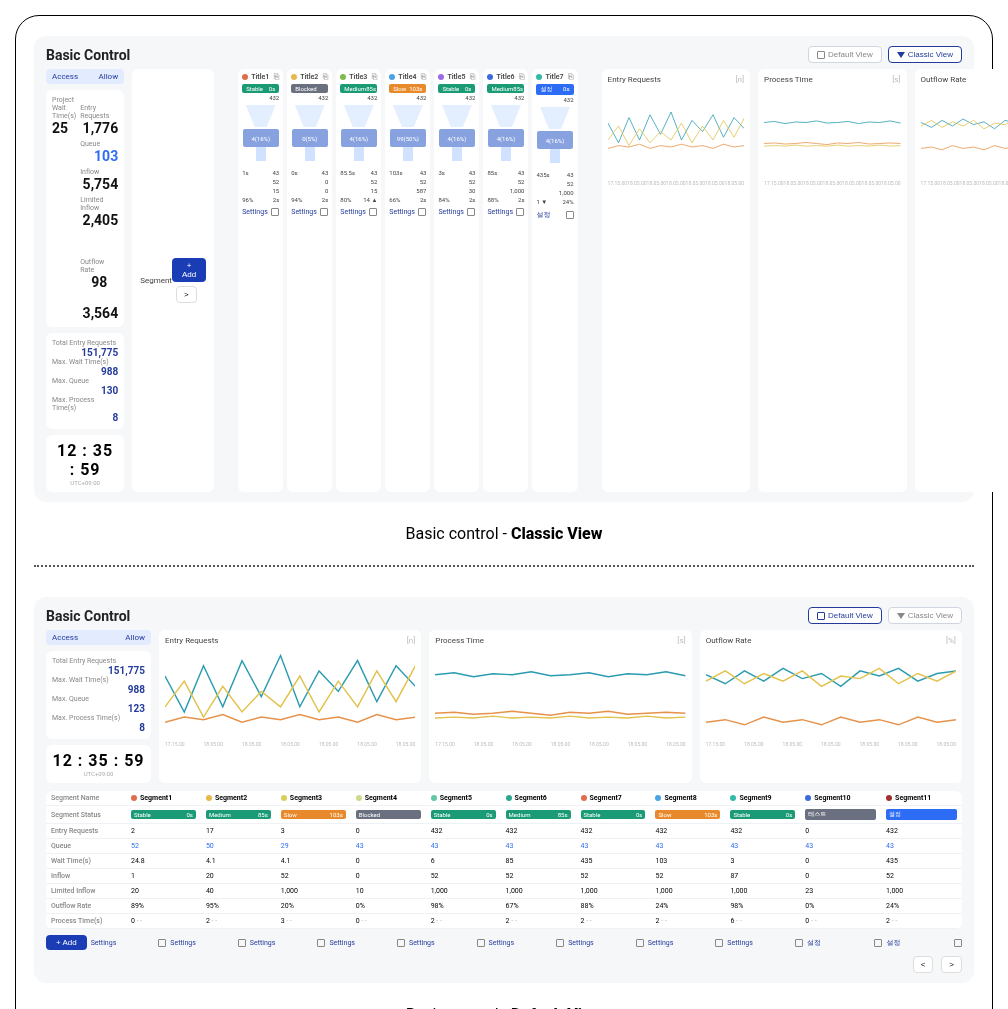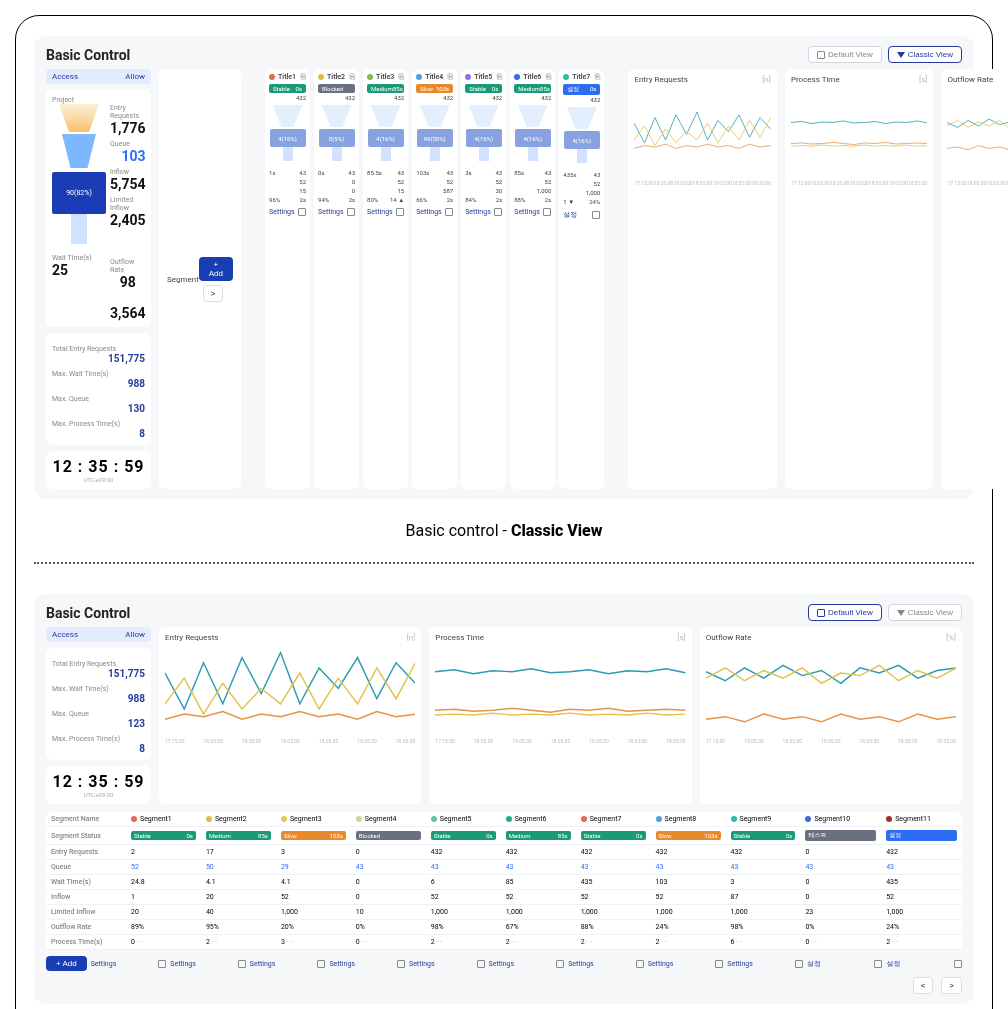--- a/index.html
+++ b/index.html
@@ -15,21 +15,21 @@
   .sidebar { width:105px; display:flex; flex-direction:column; gap:6px; }
   .access-row { display:flex; justify-content:space-between; background:#e3ecff; border-radius:4px; padding:3px 6px; font-size:8px; color:#243b9c; }
   .card { background:#fff; border-radius:6px; padding:6px; }
   .tiny { font-size:7px; color:#888; }
   .tinyb { font-size:14px; font-weight:700; color:#111; }
   .project-funnel { position:relative; height:150px; display:flex; flex-direction:column; align-items:center; }
   .funnel-top { width:40px; height:28px; background:linear-gradient(#fef0d9,#f7c26b); clip-path: polygon(0 0,100% 0,75% 100%,25% 100%); }
   .funnel-mid { width:34px; height:34px; background:#7db8ff; clip-path: polygon(0 0,100% 0,75% 100%,25% 100%); margin-top:2px;}
   .funnel-square { width:54px; height:42px; background:#1a3db5; color:#fff; font-size:7px; display:flex; align-items:center; justify-content:center; border-radius:2px; margin-top:4px;}
   .funnel-tail { width:16px; height:30px; background:#d0e2ff; margin-top:0;}
-  .stat { margin-top:6px;}
+  .stat { }
   .stat .lbl{font-size:7px;color:#888;}
   .stat .val{font-size:10px;font-weight:700;color:#243b9c;text-align:right;}
   .clock { font-size:16px; font-weight:700; text-align:center; letter-spacing:1px;}
   .utc{font-size:6px;color:#aaa;text-align:center;}
   .main { flex:1; display:flex; flex-direction:row; gap:24px;}
   .seg-head{display:flex;justify-content:space-between;align-items:center;padding:4px 8px;background:#fff;border-radius:6px;}
   .seg-head .lbl{font-size:8px;color:#444;}
   .add-btn{background:#1a3db5;color:#fff;font-size:8px;padding:3px 10px;border-radius:4px;border:none;}
   .nav-btn{background:#fff;border:1px solid #ddd;font-size:8px;padding:3px 7px;border-radius:4px;margin-left:4px;}
   .seg-row{display:flex;gap:4px;}
@@ -52,21 +52,21 @@
   svg.spark{width:100%;height:100%;}
   .xlabels{display:flex;justify-content:space-between;font-size:5px;color:#bbb;margin-top:2px;}
   .caption{text-align:center;margin:22px 0;font-size:16px;}
   .caption b{font-weight:800;}
   .divider{border:none;border-top:2px dotted #555;margin:10px 0 30px;}
   
   .dtbl{background:#fff;border-radius:6px;overflow:hidden;}
   .dtbl table{width:100%;border-collapse:collapse;font-size:7px;}
   .dtbl th,.dtbl td{text-align:left;padding:3px 5px;border-bottom:1px solid #eef1f6;white-space:nowrap;}
   .dtbl th{color:#888;font-weight:500;text-align:left;width:80px;}
-  .seg-name{display:flex;align-items:center;gap:3px;font-weight:400;}
+  .seg-name{display:flex;align-items:center;gap:3px;font-weight:700;}
   .status-cell{color:#fff;padding:1px 3px;border-radius:2px;display:inline-flex;justify-content:space-between;width:100%;font-size:6px;}
   .bottom-btns{display:flex;gap:4px;margin-top:6px;}
   .pager{display:flex;justify-content:flex-end;gap:4px;margin-top:6px;}
   .icon-sq{display:inline-block;width:8px;height:8px;border:1px solid currentColor;border-radius:1px;}
   .icon-filter{display:inline-block;width:0;height:0;border-left:4px solid transparent;border-right:4px solid transparent;border-top:6px solid currentColor;}
 </style>
 </head>
 <body>
 
 <div class="outer">
@@ -89,26 +89,20 @@
     <div class="grid-classic">
       <div class="sidebar">
         <div class="access-row">
           <span>Access</span>
             <span>Allow</span>
         </div>
         <div class="card">
           <div class="tiny">Project</div>
           <div style="display:flex;gap:4px;">
             <div style="flex:1;">
-              <div class="project-funnel">
-                <div class="funnel-top"></div>
-                <div class="funnel-mid"></div>
-                <div class="funnel-square">90(82%)</div>
-                <div class="funnel-tail"></div>
-              </div>
               <div style="display:flex;justify-content:space-between;">
                 <div>
                     <div class="tiny">Wait Time(s)</div>
                     <div class="tinyb">25</div>
                   </div>
               </div>
             </div>
             <div style="width:38px;">
               <div class="tiny">Entry Requests</div>
                 <div class="tinyb" style="text-align:right">1,776</div>

